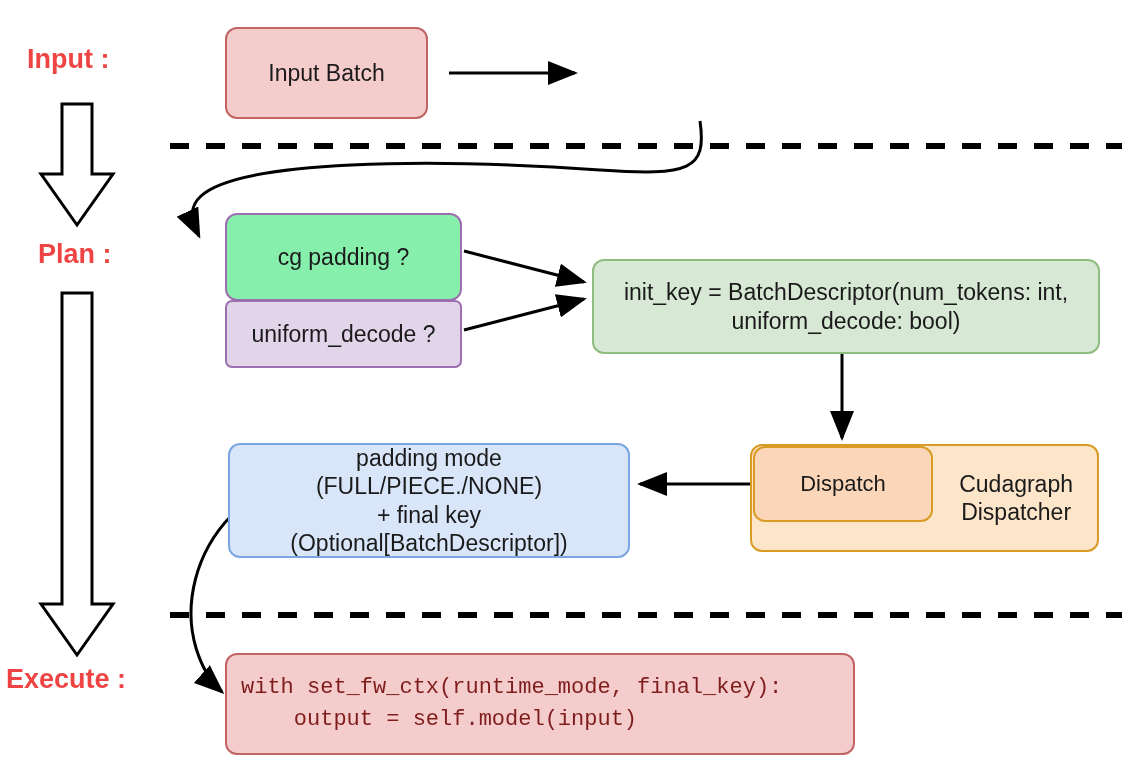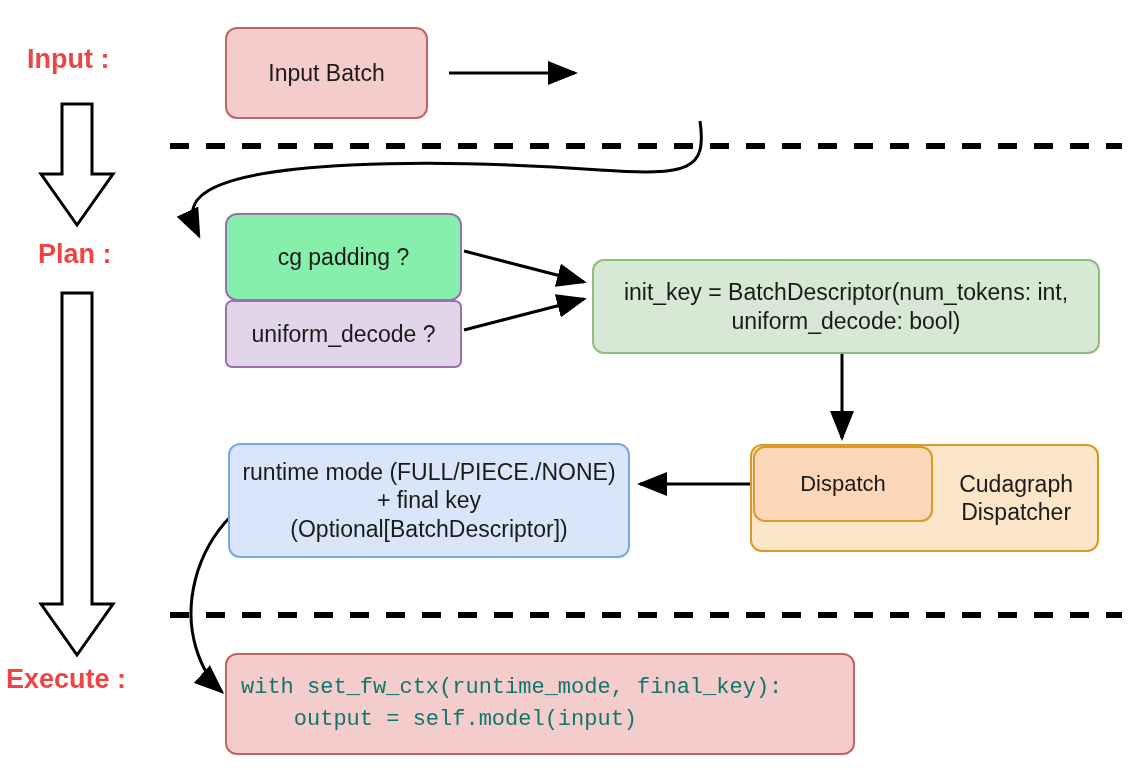--- a/index.html
+++ b/index.html
@@ -48,21 +48,21 @@
     line-height: 1.22;
     padding: 4px 10px;
   }
   .node.code {
     font-family: "Liberation Mono", monospace;
     font-size: 22px;
     justify-content: flex-start;
     text-align: left;
     white-space: pre;
     line-height: 1.45;
-    color: #0f766e;
+    color: #7f1d1d;
     padding-left: 14px;
   }
   .n-input-batch {
     left: 225px; top: 27px; width: 203px; height: 92px;
     background: #f5cccc; border-color: #c06464;
   }
   .n-preprocess {
     left: 583px; top: 27px; width: 227px; height: 92px;
     background: #fdeec8; border-color: #d4ab42;
   }
@@ -155,21 +155,21 @@
 
   <div class="node n-init-key">
     <span>
       <span>init_key = BatchDescriptor(num_tokens: int,</span><br>
       <span>uniform_decode: bool)</span>
     </span>
   </div>
 
   <div class="node n-runtime-mode">
     <span>
-      <span>runtime mode (FULL/PIECE./NONE)</span><br>
+      <span>padding mode (FULL/PIECE./NONE)</span><br>
       <span>+ final key (Optional[BatchDescriptor])</span>
     </span>
   </div>
 
   <div class="node n-cudagraph-dispatcher">
     <span>
       <span>Cudagraph</span><br>
       <span>Dispatcher</span>
     </span>
   </div>

